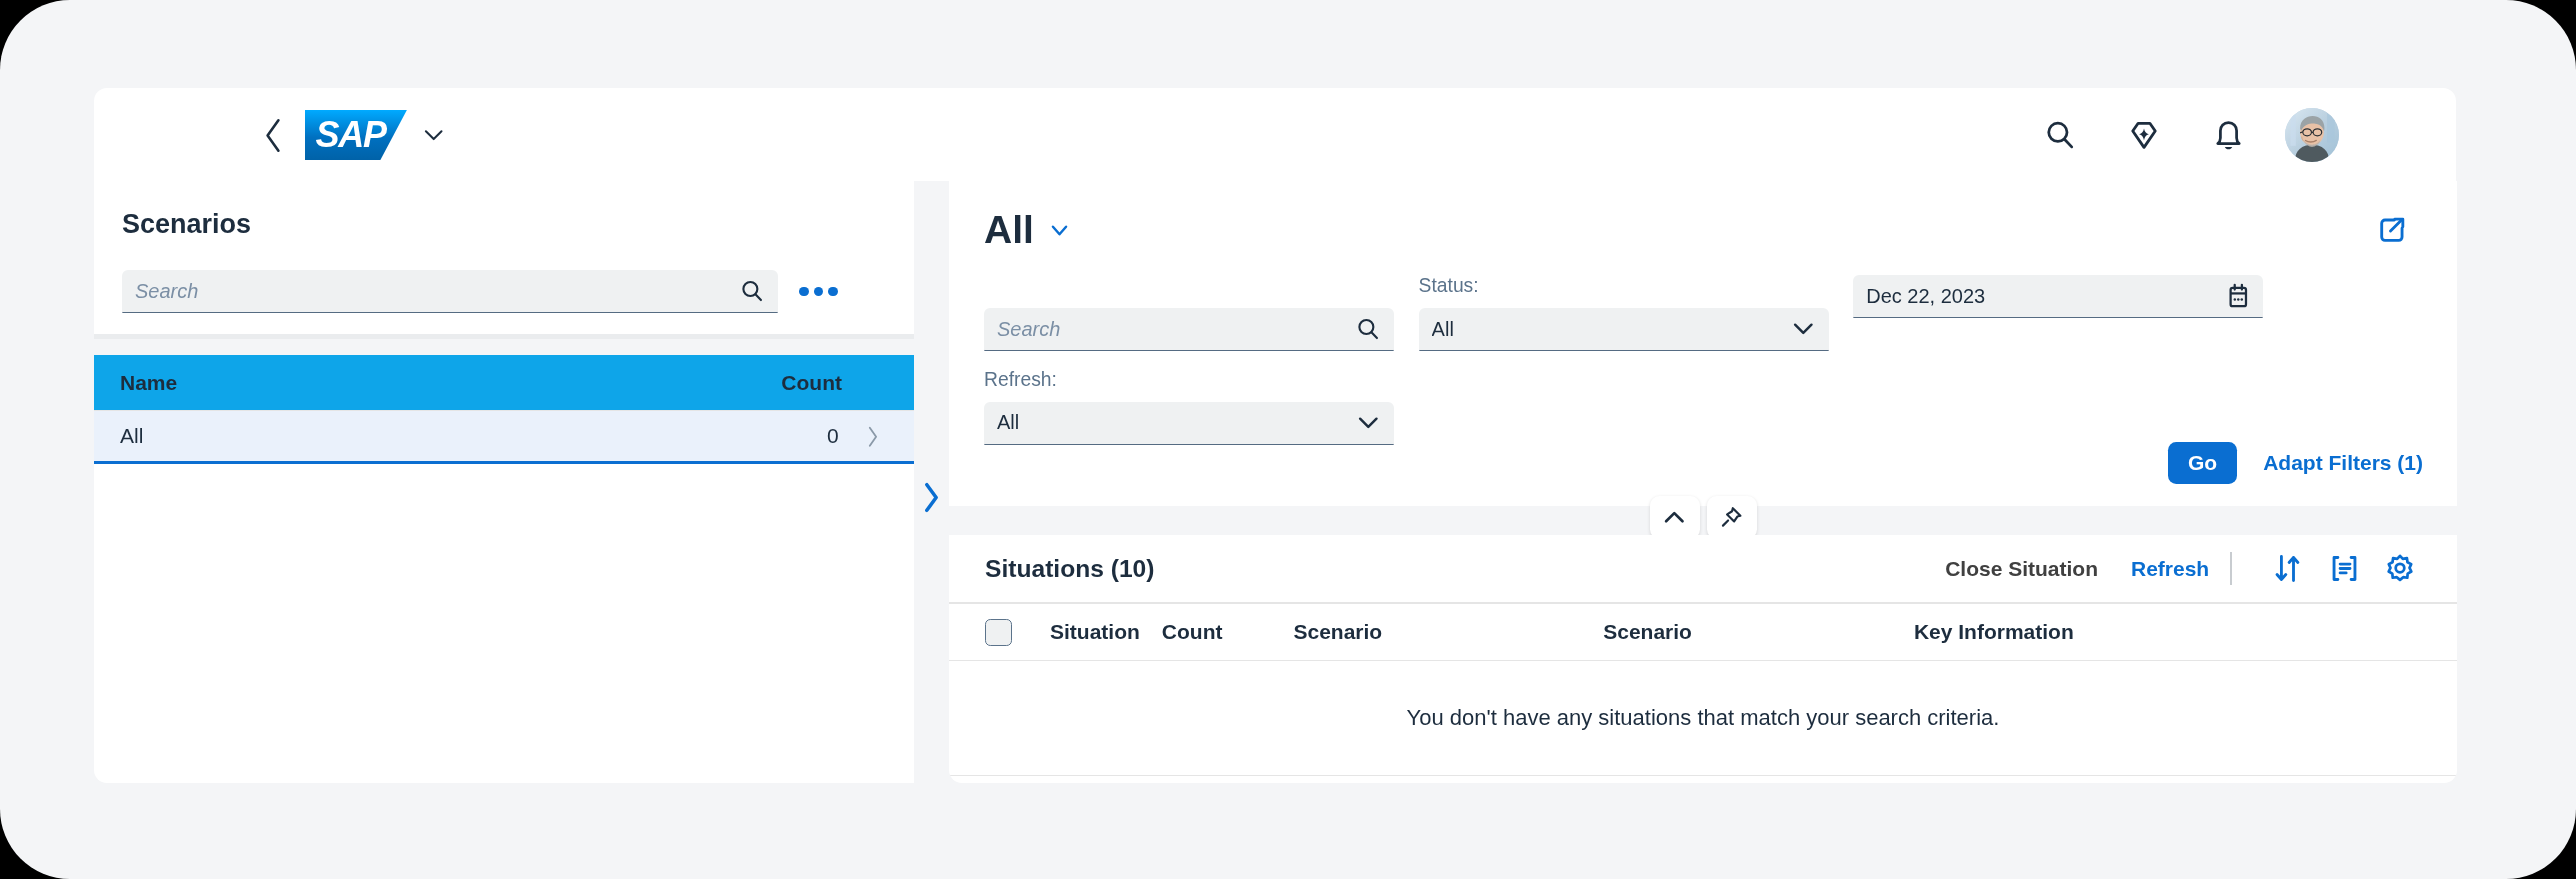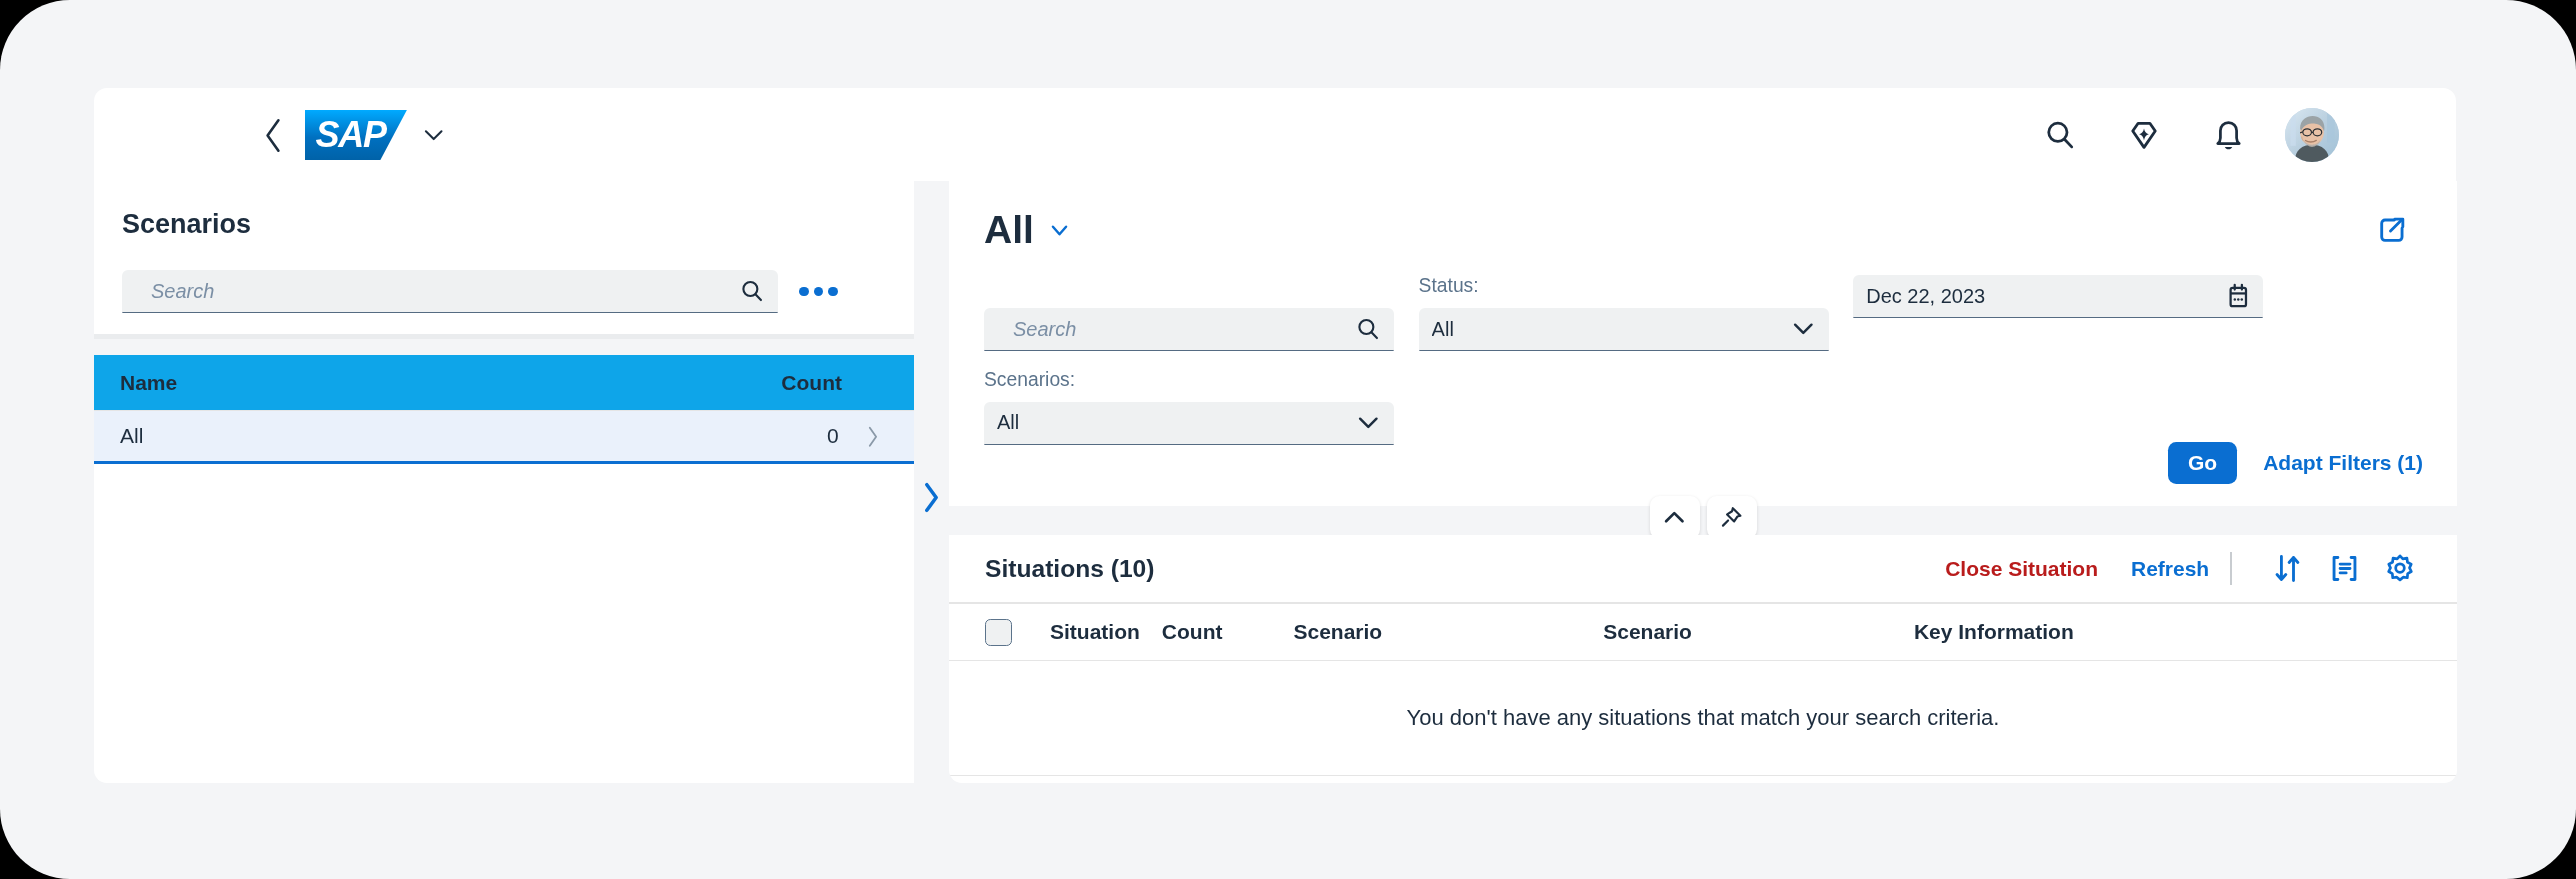--- a/index.html
+++ b/index.html
@@ -129,21 +129,20 @@
     padding: 0 13px;
     position: relative;
   }
   .fiori-input .ph {
     font-size: 20px;
     color: #7b8fa5;
     font-style: italic;
     flex: 1 1 auto;
     white-space: nowrap;
     overflow: hidden;
-    margin-left: 16px;
   }
   .fiori-input .val {
     font-size: 20px;
     color: #1d2d3e;
     flex: 1 1 auto;
     white-space: nowrap;
     overflow: hidden;
   }
   .left-search { width: 656px; }
   .more-btn {
@@ -337,21 +336,21 @@
     color: #1d2d3e;
   }
   .tb-spacer { flex: 1 1 auto; }
   .tb-action {
     font-size: 21px;
     font-weight: bold;
     color: #0a6ed1;
     cursor: pointer;
     white-space: nowrap;
   }
-  .tb-action.disabled { color: #b91c1c; cursor: default; }
+  .tb-action.disabled { color: #404040; cursor: default; }
   .tb-sep {
     width: 1.8px; height: 33px;
     background: #c8ccd0;
     margin: 0 21px;
   }
   .tb-icon {
     width: 42px; height: 42px;
     display: flex; align-items: center; justify-content: center;
     cursor: pointer;
     margin-left: 14px;
@@ -567,21 +566,21 @@
                 <path d="M4.5 10 L19.5 10" stroke="#1d2d3e" stroke-width="2.2"></path>
                 <path d="M8.5 1.6 L8.5 6.2 M15.5 1.6 L15.5 6.2" stroke="#1d2d3e" stroke-width="2.2" stroke-linecap="round"></path>
                 <circle cx="8.6" cy="16" r="1.2" fill="#1d2d3e"></circle>
                 <circle cx="12" cy="16" r="1.2" fill="#1d2d3e"></circle>
                 <circle cx="15.4" cy="16" r="1.2" fill="#1d2d3e"></circle>
               </svg>
             </div>
           </div>
 
           <div class="filter-field" style="margin-top:17.6px;">
-            <div class="filter-label">Scenarios:</div>
+            <div class="filter-label">Refresh:</div>
             <div class="fiori-input">
               <span class="val">All</span>
               <svg width="24.6" height="17.6" viewBox="0 0 24 16" fill="none">
                 <path d="M4 4 L12 12 L20 4" stroke="#1d2d3e" stroke-width="2.4" stroke-linecap="round" stroke-linejoin="round"></path>
               </svg>
             </div>
           </div>
 
         </div>
 

